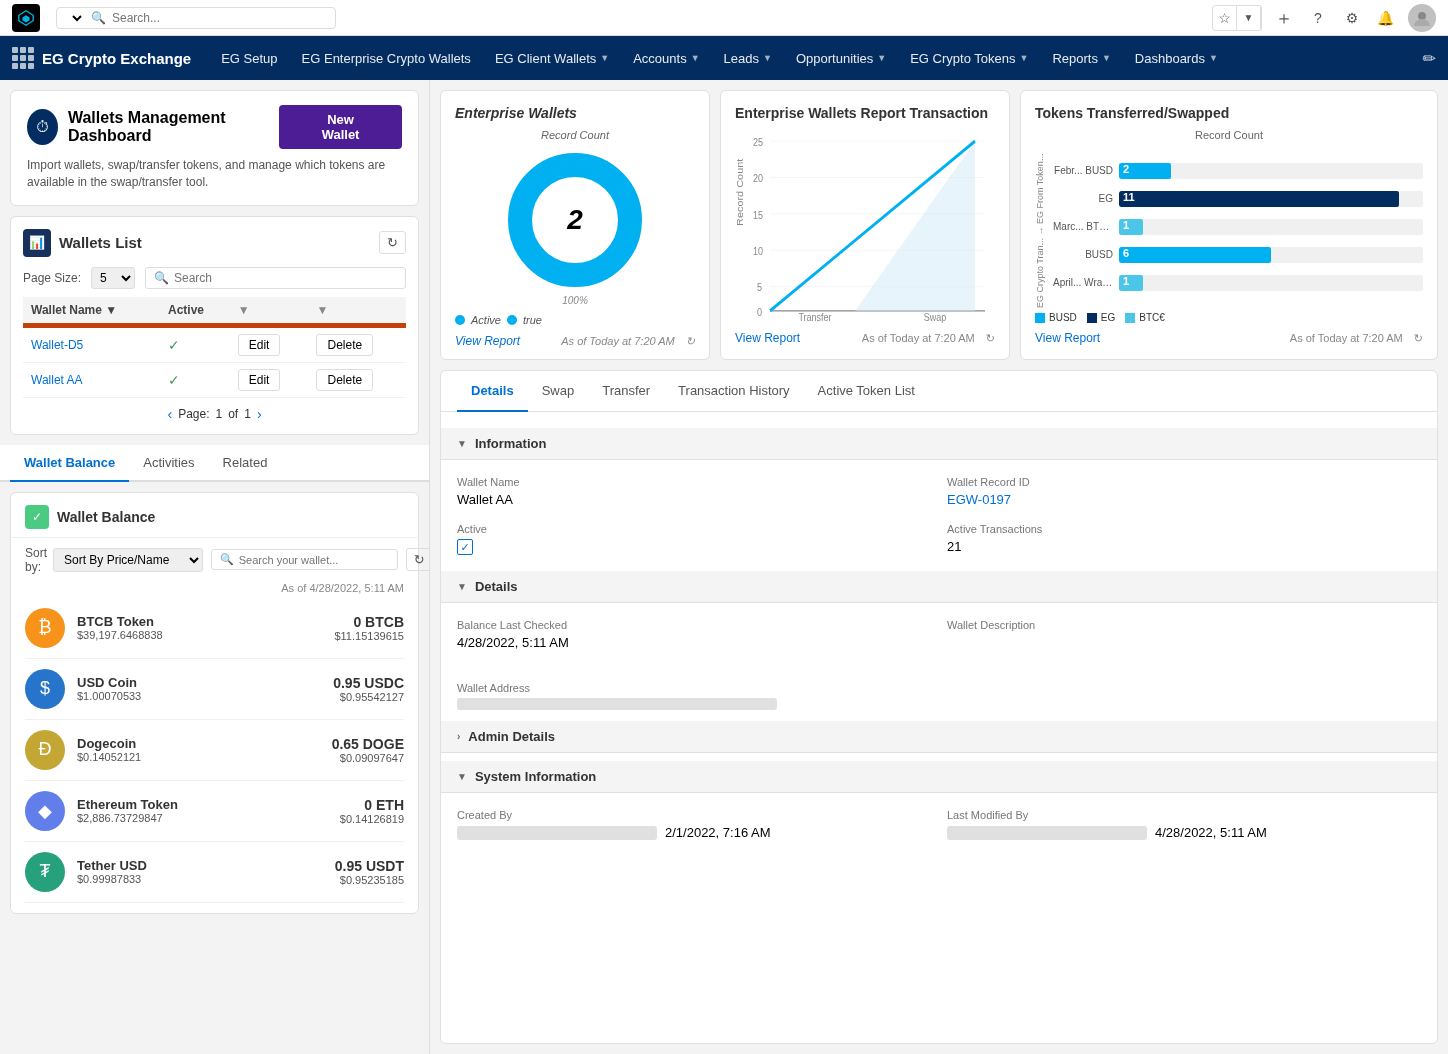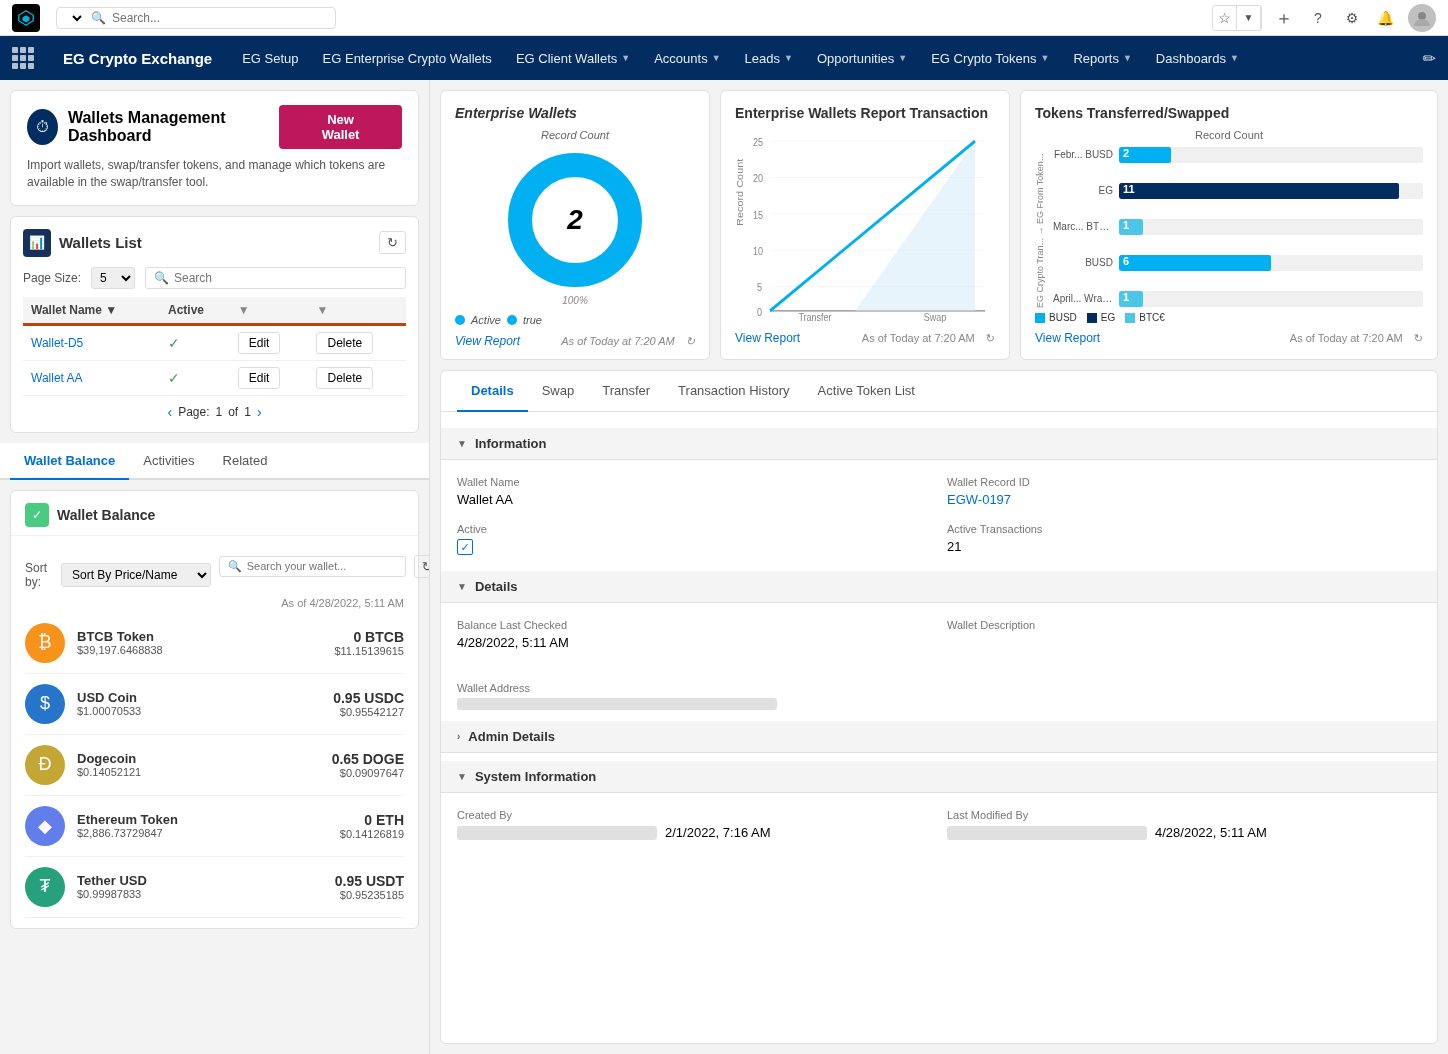--- a/index.html
+++ b/index.html
@@ -13,21 +13,21 @@
     .search-area select { border: none; outline: none; font-size: 12px; background: transparent; }
     .search-area input { border: none; outline: none; font-size: 12px; width: 180px; }
     .top-bar-right { margin-left: auto; display: flex; align-items: center; gap: 10px; }
     .icon-btn { width: 24px; height: 24px; display: flex; align-items: center; justify-content: center; cursor: pointer; color: #555; font-size: 14px; }
     .avatar { width: 28px; height: 28px; border-radius: 50%; background: #c0c0c0; overflow: hidden; display: flex; align-items: center; justify-content: center; font-size: 10px; }
     .fav-group { display: flex; align-items: center; border: 1px solid #ddd; border-radius: 3px; }
     .fav-group .icon-btn { border-right: 1px solid #ddd; }
 
     
     .nav-bar { height: 44px; background: #032d60; display: flex; align-items: center; padding: 0 12px; gap: 4px; }
-    .nav-brand { display: flex; align-items: center; gap: 25px; margin-right: 16px; }
+    .nav-brand { display: flex; align-items: center; gap: 4px; margin-right: 16px; }
     .nav-brand .dots { display: grid; grid-template-columns: repeat(3,6px); gap: 2px; margin-right: 4px; }
     .nav-brand .dot { width: 6px; height: 6px; background: rgba(255,255,255,0.7); border-radius: 1px; }
     .nav-brand .brand-name { color: #fff; font-size: 15px; font-weight: 600; white-space: nowrap; }
     .nav-item { color: rgba(255,255,255,0.9); font-size: 13px; padding: 4px 10px; border-radius: 4px; cursor: pointer; display: flex; align-items: center; gap: 4px; white-space: nowrap; }
     .nav-item .chevron { font-size: 9px; opacity: 0.7; }
     .nav-bar-right { margin-left: auto; }
     .nav-edit { color: rgba(255,255,255,0.8); font-size: 16px; cursor: pointer; }
 
     
     .content { display: flex; height: calc(1054px - 36px - 44px); }
@@ -35,57 +35,57 @@
     
     .left-panel { width: 430px; flex-shrink: 0; background: #f3f3f3; overflow-y: auto; border-right: 1px solid #ddd; }
 
     
     .dashboard-card { background: #fff; margin: 10px; border-radius: 6px; padding: 14px 16px; border: 1px solid #e0e0e0; }
     .dashboard-card .dcard-header { display: flex; align-items: center; justify-content: space-between; margin-bottom: 8px; }
     .dcard-header-left { display: flex; align-items: center; gap: 10px; }
     .dcard-icon { width: 36px; height: 36px; background: #032d60; border-radius: 50%; display: flex; align-items: center; justify-content: center; color: #fff; font-size: 16px; }
     .dcard-title { font-size: 16px; font-weight: 700; color: #000; }
     .dcard-desc { font-size: 12px; color: #555; line-height: 1.4; }
-    .btn-primary { background: #be185d; color: #fff; border: none; border-radius: 4px; padding: 7px 32px; font-size: 13px; font-weight: 600; cursor: pointer; }
+    .btn-primary { background: #4c1d95; color: #fff; border: none; border-radius: 4px; padding: 7px 32px; font-size: 13px; font-weight: 600; cursor: pointer; }
 
     
     .wallets-list-card { background: #fff; margin: 0 10px 10px; border-radius: 6px; border: 1px solid #e0e0e0; padding: 12px; }
     .wl-header { display: flex; align-items: center; justify-content: space-between; margin-bottom: 10px; }
     .wl-title { display: flex; align-items: center; gap: 8px; font-size: 15px; font-weight: 700; }
     .wl-title-icon { width: 28px; height: 28px; background: #16325c; border-radius: 4px; display: flex; align-items: center; justify-content: center; color: #fff; font-size: 13px; }
     .wl-controls { display: flex; align-items: center; gap: 10px; margin-bottom: 8px; }
     .page-size-label { font-size: 12px; color: #555; }
     .page-size-select { border: 1px solid #ddd; border-radius: 3px; padding: 2px 4px; font-size: 12px; }
     .search-box { display: flex; align-items: center; border: 1px solid #ddd; border-radius: 3px; padding: 3px 8px; gap: 5px; flex: 1; }
     .search-box input { border: none; outline: none; font-size: 12px; width: 100%; }
     .refresh-btn { background: none; border: 1px solid #ddd; border-radius: 3px; padding: 3px 7px; cursor: pointer; font-size: 13px; color: #555; }
 
     
     .wallets-table { width: 100%; border-collapse: collapse; font-size: 12px; }
-    .wallets-table th { background: #f4f4f4; border-bottom: 3px solid #c2410c; padding: 6px 8px; text-align: left; font-weight: 600; color: #444; }
+    .wallets-table th { background: #f4f4f4; border-bottom: 5px solid #c2410c; padding: 6px 8px; text-align: left; font-weight: 600; color: #444; }
     .wallets-table td { padding: 6px 8px; border-bottom: 1px solid #f0f0f0; vertical-align: middle; }
     .wallets-table .wallet-link { color: #0070d2; text-decoration: none; cursor: pointer; }
     .wallets-table .check-icon { color: #3a9a5c; font-size: 14px; }
     .btn-edit { background: #fff; border: 1px solid #ddd; border-radius: 3px; padding: 3px 10px; font-size: 12px; cursor: pointer; }
     .btn-delete { background: #fff; border: 1px solid #ddd; border-radius: 3px; padding: 3px 10px; font-size: 12px; cursor: pointer; }
     .table-pagination { display: flex; align-items: center; gap: 6px; margin-top: 8px; font-size: 12px; justify-content: center; }
     .page-nav { background: none; border: none; cursor: pointer; color: #0070d2; font-size: 14px; }
 
     
     .tabs-bar { display: flex; border-bottom: 2px solid #ddd; padding: 0 10px; background: #fff; }
     .tab { padding: 10px 14px; font-size: 13px; cursor: pointer; color: #555; border-bottom: 2px solid transparent; margin-bottom: -2px; }
     .tab.active { color: #0070d2; border-bottom-color: #0070d2; font-weight: 600; }
 
     
     .wallet-balance-section { background: #fff; margin: 10px; border-radius: 6px; border: 1px solid #e0e0e0; }
     .wb-header { display: flex; align-items: center; gap: 8px; padding: 12px 14px 8px; border-bottom: 1px solid #f0f0f0; }
     .wb-icon { width: 24px; height: 24px; background: #4bca81; border-radius: 4px; display: flex; align-items: center; justify-content: center; color: #fff; font-size: 12px; }
     .wb-title { font-size: 14px; font-weight: 700; }
     .wb-controls { padding: 8px 14px; display: flex; align-items: center; gap: 8px; justify-content: space-between; }
-    .wb-sort { display: flex; align-items: center; gap: 14px; margin-top: 17px; }
+    .wb-sort { display: flex; align-items: center; gap: 6px; }
     .sort-label { font-size: 12px; color: #555; }
     .sort-select { border: 1px solid #ddd; border-radius: 3px; padding: 3px 6px; font-size: 12px; min-width: 150px; }
     .wb-search { display: flex; align-items: center; border: 1px solid #ddd; border-radius: 3px; padding: 3px 8px; gap: 5px; }
     .wb-search input { border: none; outline: none; font-size: 11px; width: 150px; }
     .timestamp { font-size: 11px; color: #888; text-align: right; padding: 0 14px 4px; }
 
     
     .token-list { padding: 0 14px 10px; }
     .token-item { display: flex; align-items: center; padding: 10px 0; border-bottom: 1px solid #f0f0f0; gap: 12px; }
     .token-icon { width: 40px; height: 40px; border-radius: 50%; display: flex; align-items: center; justify-content: center; font-size: 20px; flex-shrink: 0; }
@@ -471,21 +471,21 @@
             <span>↻</span>
           </span>
         </div>
       </div>
 
       <div class="chart-card tokens-transferred">
         <div class="chart-title">Tokens Transferred/Swapped</div>
         <div class="chart-subtitle">Record Count</div>
         <div style="display:flex;gap:8px;flex:1;">
           <div style="font-size:9px;color:#888;writing-mode:vertical-lr;transform:rotate(180deg);display:flex;align-items:center;white-space:nowrap;">EG Crypto Tran... → EG From Token...</div>
-          <div style="flex:1;display:flex;flex-direction:column;gap:20px;justify-content:center;" id="bar-chart-area">
+          <div style="flex:1;display:flex;flex-direction:column;gap:12px;justify-content:center;" id="bar-chart-area">
 
           <div class="bar-row">
       <div class="bar-label">Febr... BUSD</div>
       <div class="bar-track">
         <div class="bar-fill" style="width:17%;background:#00b0f0;">
           <span class="bar-value">2</span>
         </div>
       </div>
     </div>
               <div class="bar-row">

